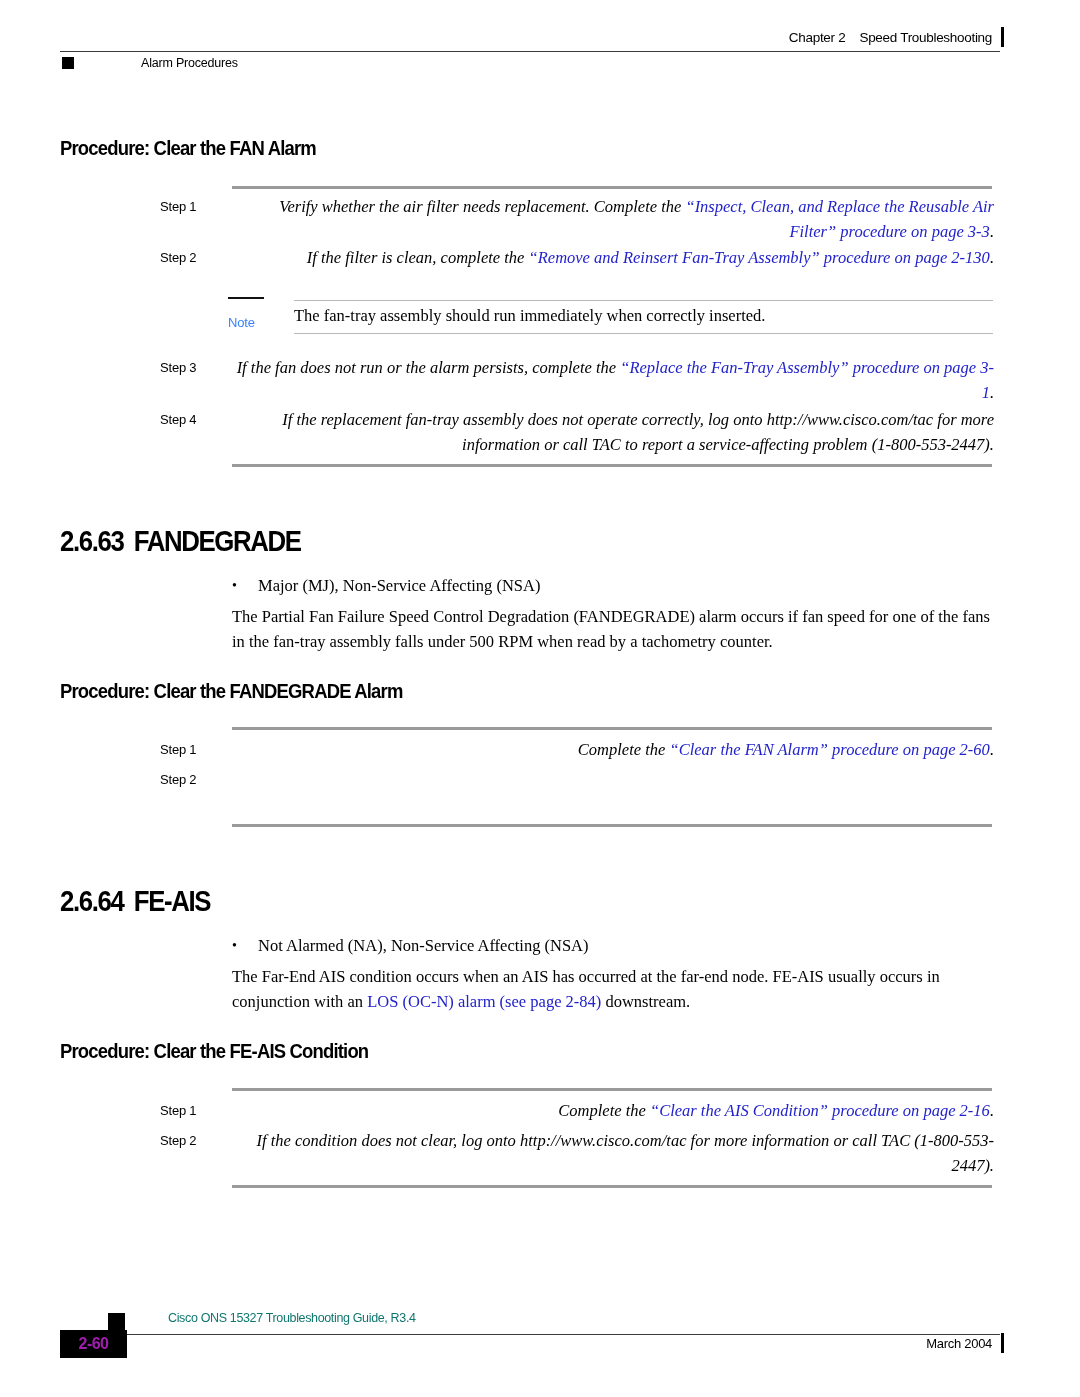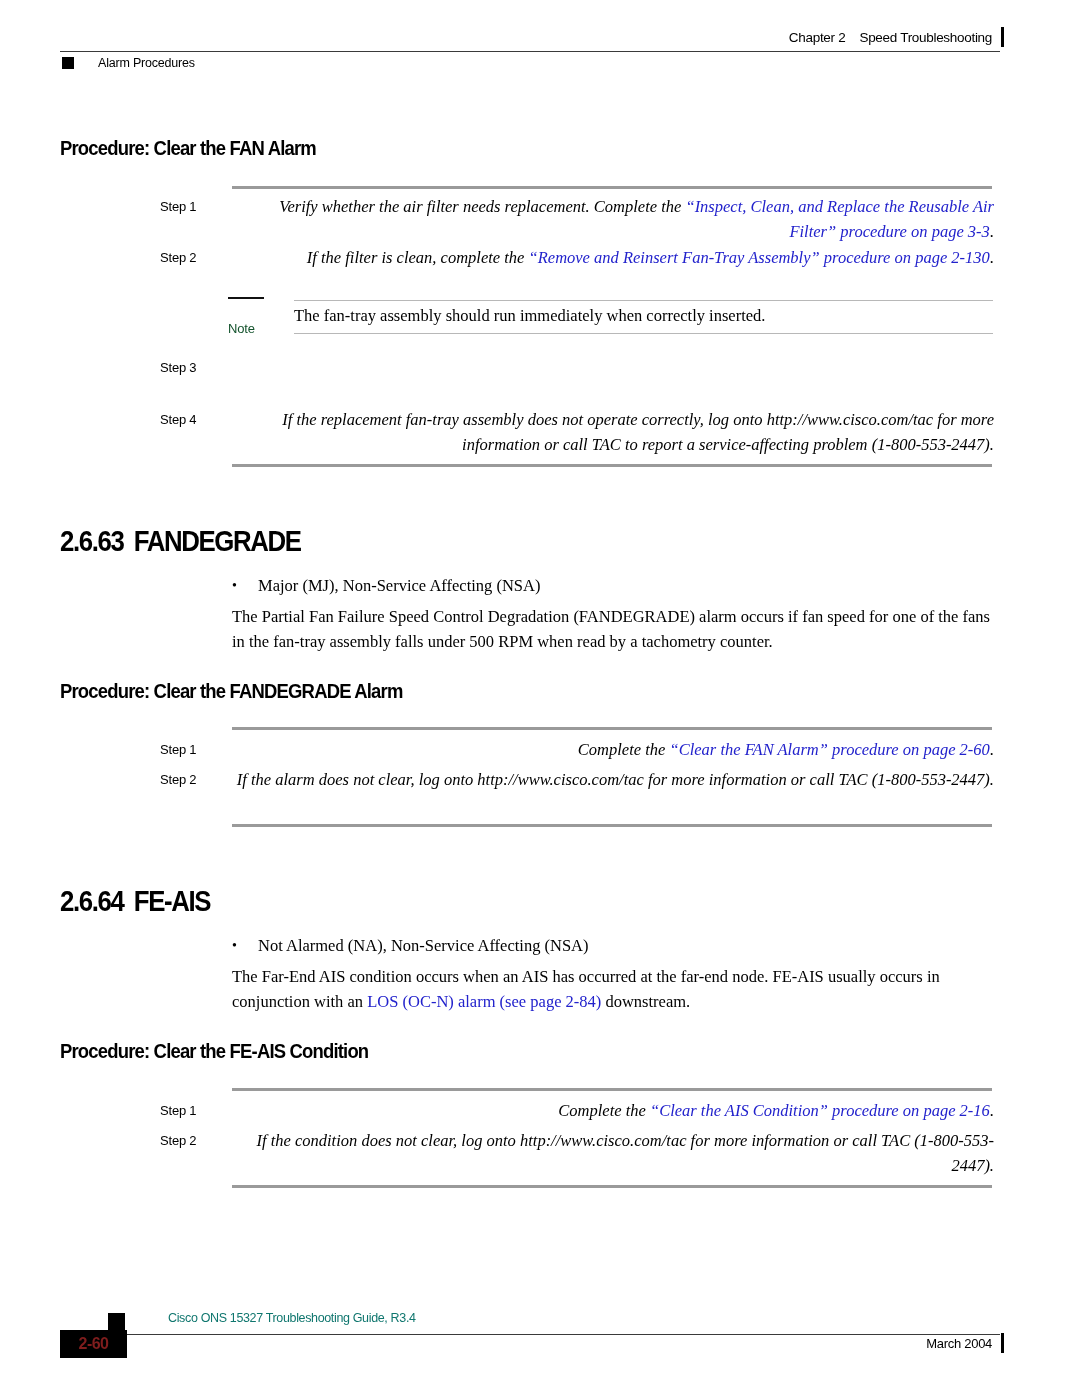--- a/index.html
+++ b/index.html
@@ -59,20 +59,21 @@
     top: 51px;
     height: 1px;
     background: #3a3a3a;
   }
   .hdr-left {
     position: absolute;
     left: 62px;
     top: 56px;
     display: flex;
     align-items: center;
+    gap: 43px;
   }
   .hdr-square {
     width: 12px;
     height: 12px;
     background: #000;
     display: inline-block;
   }
   .hdr-left-label {
     font-family: "Liberation Sans", "DejaVu Sans", sans-serif;
     font-size: 12.5px;
@@ -197,25 +198,25 @@
     position: absolute;
     left: 66px;
     top: 3px;
     right: 0;
     height: 1px;
     background: #b8b8b8;
   }
   .note-label {
     position: absolute;
     left: 0;
-    top: 24px;
+    top: 18px;
     font-family: "Liberation Sans", "DejaVu Sans", sans-serif;
     font-size: 13px;
     letter-spacing: -0.2px;
-    color: #14532d;
+    color: #3b82f6;
   }
   .note-text {
     position: absolute;
     left: 66px;
     top: 7px;
     right: 0;
     font-size: 16.5px;
     line-height: 24px;
   }
   .note-rule-bottom {
@@ -261,21 +262,21 @@
     background: #000;
   }
   .ftr-pagenum {
     position: absolute;
     left: 60px;
     top: 1330px;
     width: 67px;
     height: 28px;
     line-height: 28px;
     text-align: center;
-    color: #7f1d1d;
+    color: #a21caf;
     font-family: "Liberation Sans", "DejaVu Sans", sans-serif;
     font-weight: bold;
     font-size: 16px;
     letter-spacing: -0.5px;
   }
   .ftr-date {
     position: absolute;
     right: 88px;
     top: 1336px;
     font-family: "Liberation Sans", "DejaVu Sans", sans-serif;
@@ -329,20 +330,21 @@
     <div class="note" style="top:297px;">
       <div class="note-rule-top-short"></div>
       <div class="note-rule-top-long"></div>
       <div class="note-label">Note</div>
       <div class="note-text">The fan-tray assembly should run immediately when correctly inserted.</div>
       <div class="note-rule-bottom"></div>
     </div>
 
     <div class="step" style="top:355px;">
       <span class="step-label">Step 3</span>
+      <div class="step-body"><span>If the fan does not run or the alarm persists, complete the </span><span class="lnk">“Replace the Fan-Tray Assembly” procedure on page 3-1</span><span>.</span></div>
     </div>
 
     <div class="step" style="top:407px;">
       <span class="step-label">Step 4</span>
       <div class="step-body"><span>If the replacement fan-tray assembly does not operate correctly, log onto http://www.cisco.com/tac for more information or call TAC to report a service-affecting problem (1-800-553-2447).</span></div>
     </div>
 
     <div class="rule-gray" style="top:464px;"></div>
 
     <div class="sec-heading" style="top:524px;">
@@ -359,21 +361,20 @@
 
     <div class="rule-gray" style="top:727px;"></div>
 
     <div class="step" style="top:737px;">
       <span class="step-label">Step 1</span>
       <div class="step-body"><span>Complete the </span><span class="lnk">“Clear the FAN Alarm” procedure on page 2-60</span><span>.</span></div>
     </div>
 
     <div class="step" style="top:767px;">
       <span class="step-label">Step 2</span>
-      <div class="step-body"><span>If the alarm does not clear, log onto http://www.cisco.com/tac for more information or call TAC (1-800-553-2447).</span></div>
     </div>
 
     <div class="rule-gray" style="top:824px;"></div>
 
     <div class="sec-heading" style="top:884px;">
       <span class="sec-num">2.6.64</span><span>FE-AIS</span>
     </div>
 
     <div class="bullet" style="top:934px;">
       <span class="dot">•</span><span>Not Alarmed (NA), Non-Service Affecting (NSA)</span>

